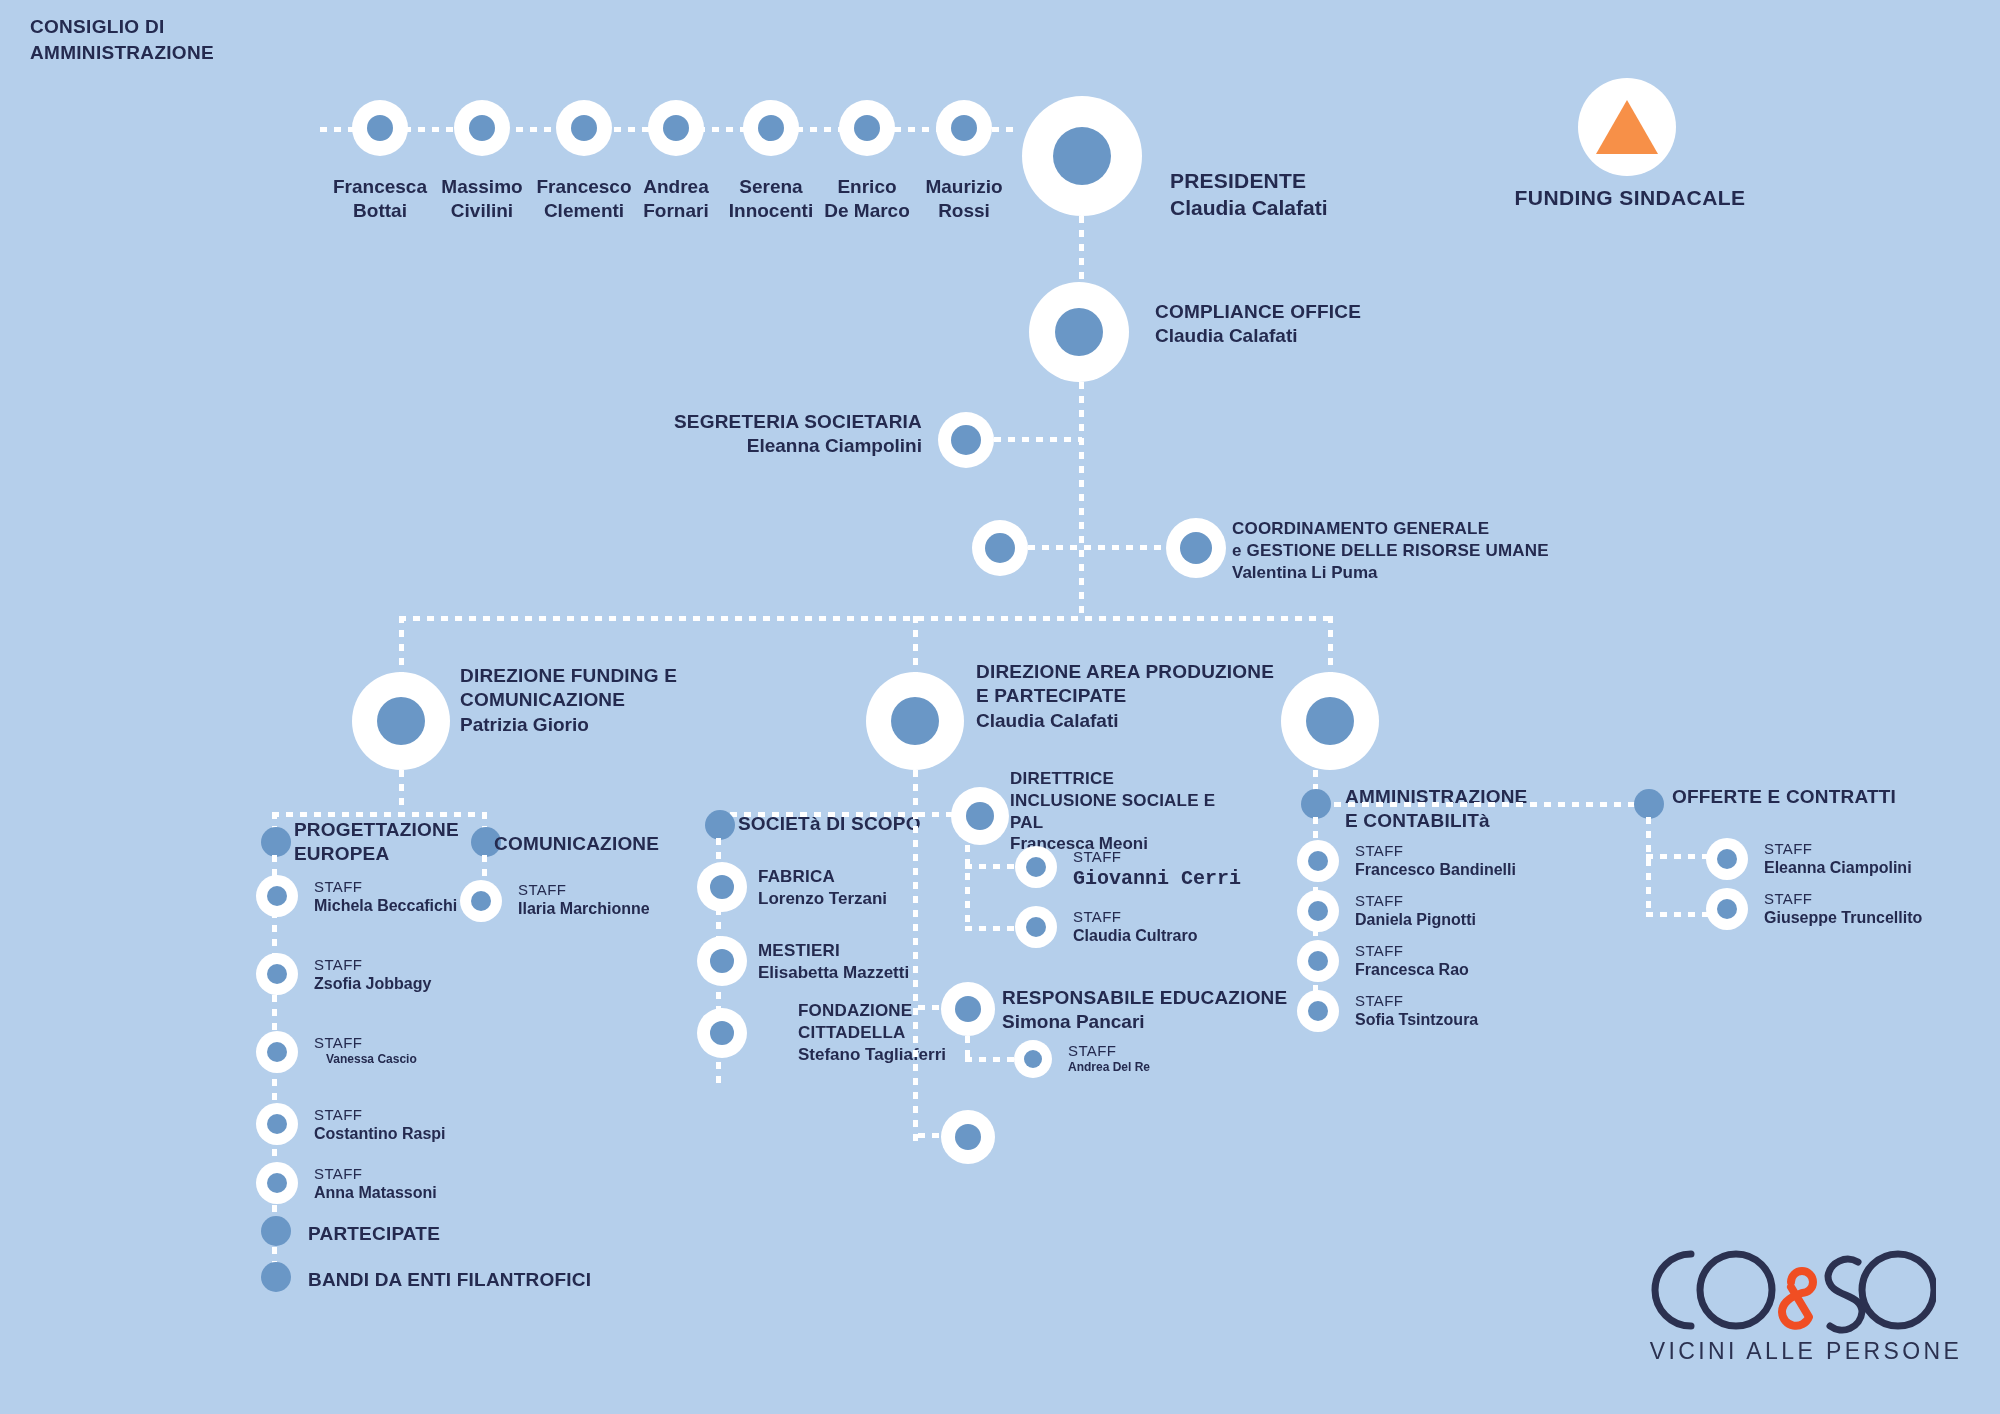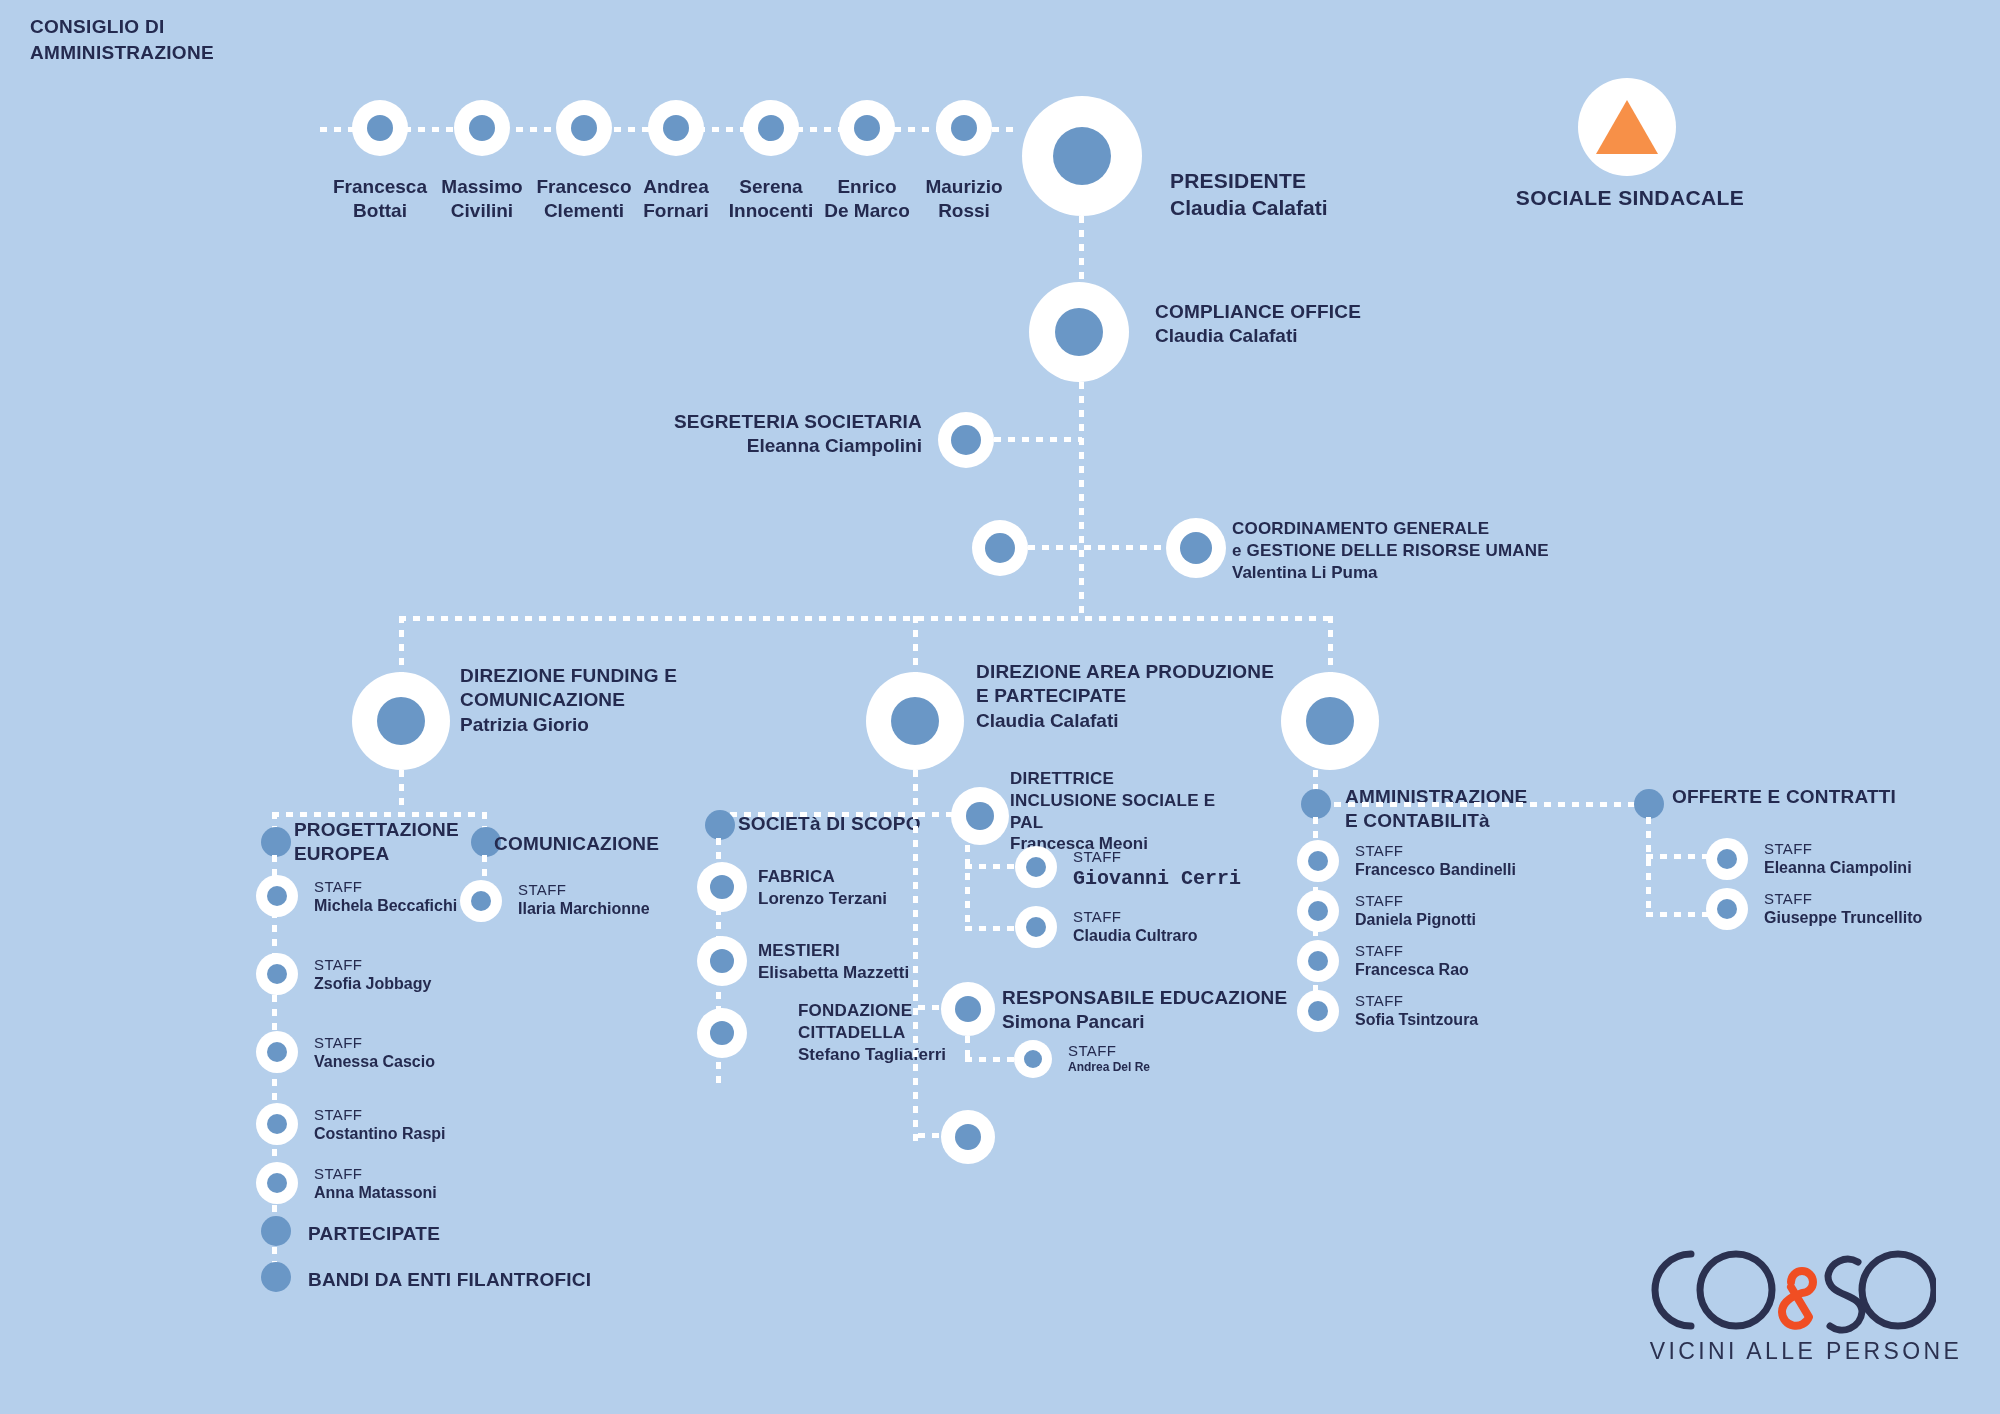--- a/index.html
+++ b/index.html
@@ -152,21 +152,21 @@
   <div class="lbl xl" style="left:1170px;top:168px;">
     <div class="t">PRESIDENTE</div>
     <div class="n">Claudia Calafati</div>
   </div>
 
   <div class="conn v" style="left:1079px;top:216px;height:66px;"></div>
 
   <div id="collegio-circle">
     <div id="collegio-tri"></div>
   </div>
-  <div id="collegio-label">SOCIALE SINDACALE</div>
+  <div id="collegio-label">FUNDING SINDACALE</div>
 
   <div class="node ring" style="left:1029px;top:282px;width:100px;height:100px;">
       <span class="core" style="width:48px;height:48px;"></span>
     </div>
   <div class="lbl lg" style="left:1155px;top:300px;">
     <div class="t">COMPLIANCE OFFICE</div>
     <div class="n">Claudia Calafati</div>
   </div>
 
   <div class="conn v" style="left:1079px;top:382px;height:234px;"></div>
@@ -235,21 +235,21 @@
   <div class="lbl sm" style="left:314px;top:955px;">
     <div class="t">STAFF</div>
     <div class="n" style="font-size:16px;">Zsofia Jobbagy</div>
   </div>
 
   <div class="node ring" style="left:256px;top:1031px;width:42px;height:42px;">
       <span class="core" style="width:20px;height:20px;"></span>
     </div>
   <div class="lbl sm" style="left:314px;top:1033px;">
     <div class="t">STAFF</div>
-    <div class="n" style="font-size:16px;">Vanessa Cascio</div>
+    <div class="n" style="font-size:12px;margin-left:12px;">Vanessa Cascio</div>
   </div>
 
   <div class="node ring" style="left:256px;top:1103px;width:42px;height:42px;">
       <span class="core" style="width:20px;height:20px;"></span>
     </div>
   <div class="lbl sm" style="left:314px;top:1105px;">
     <div class="t">STAFF</div>
     <div class="n" style="font-size:16px;">Costantino Raspi</div>
   </div>
 

